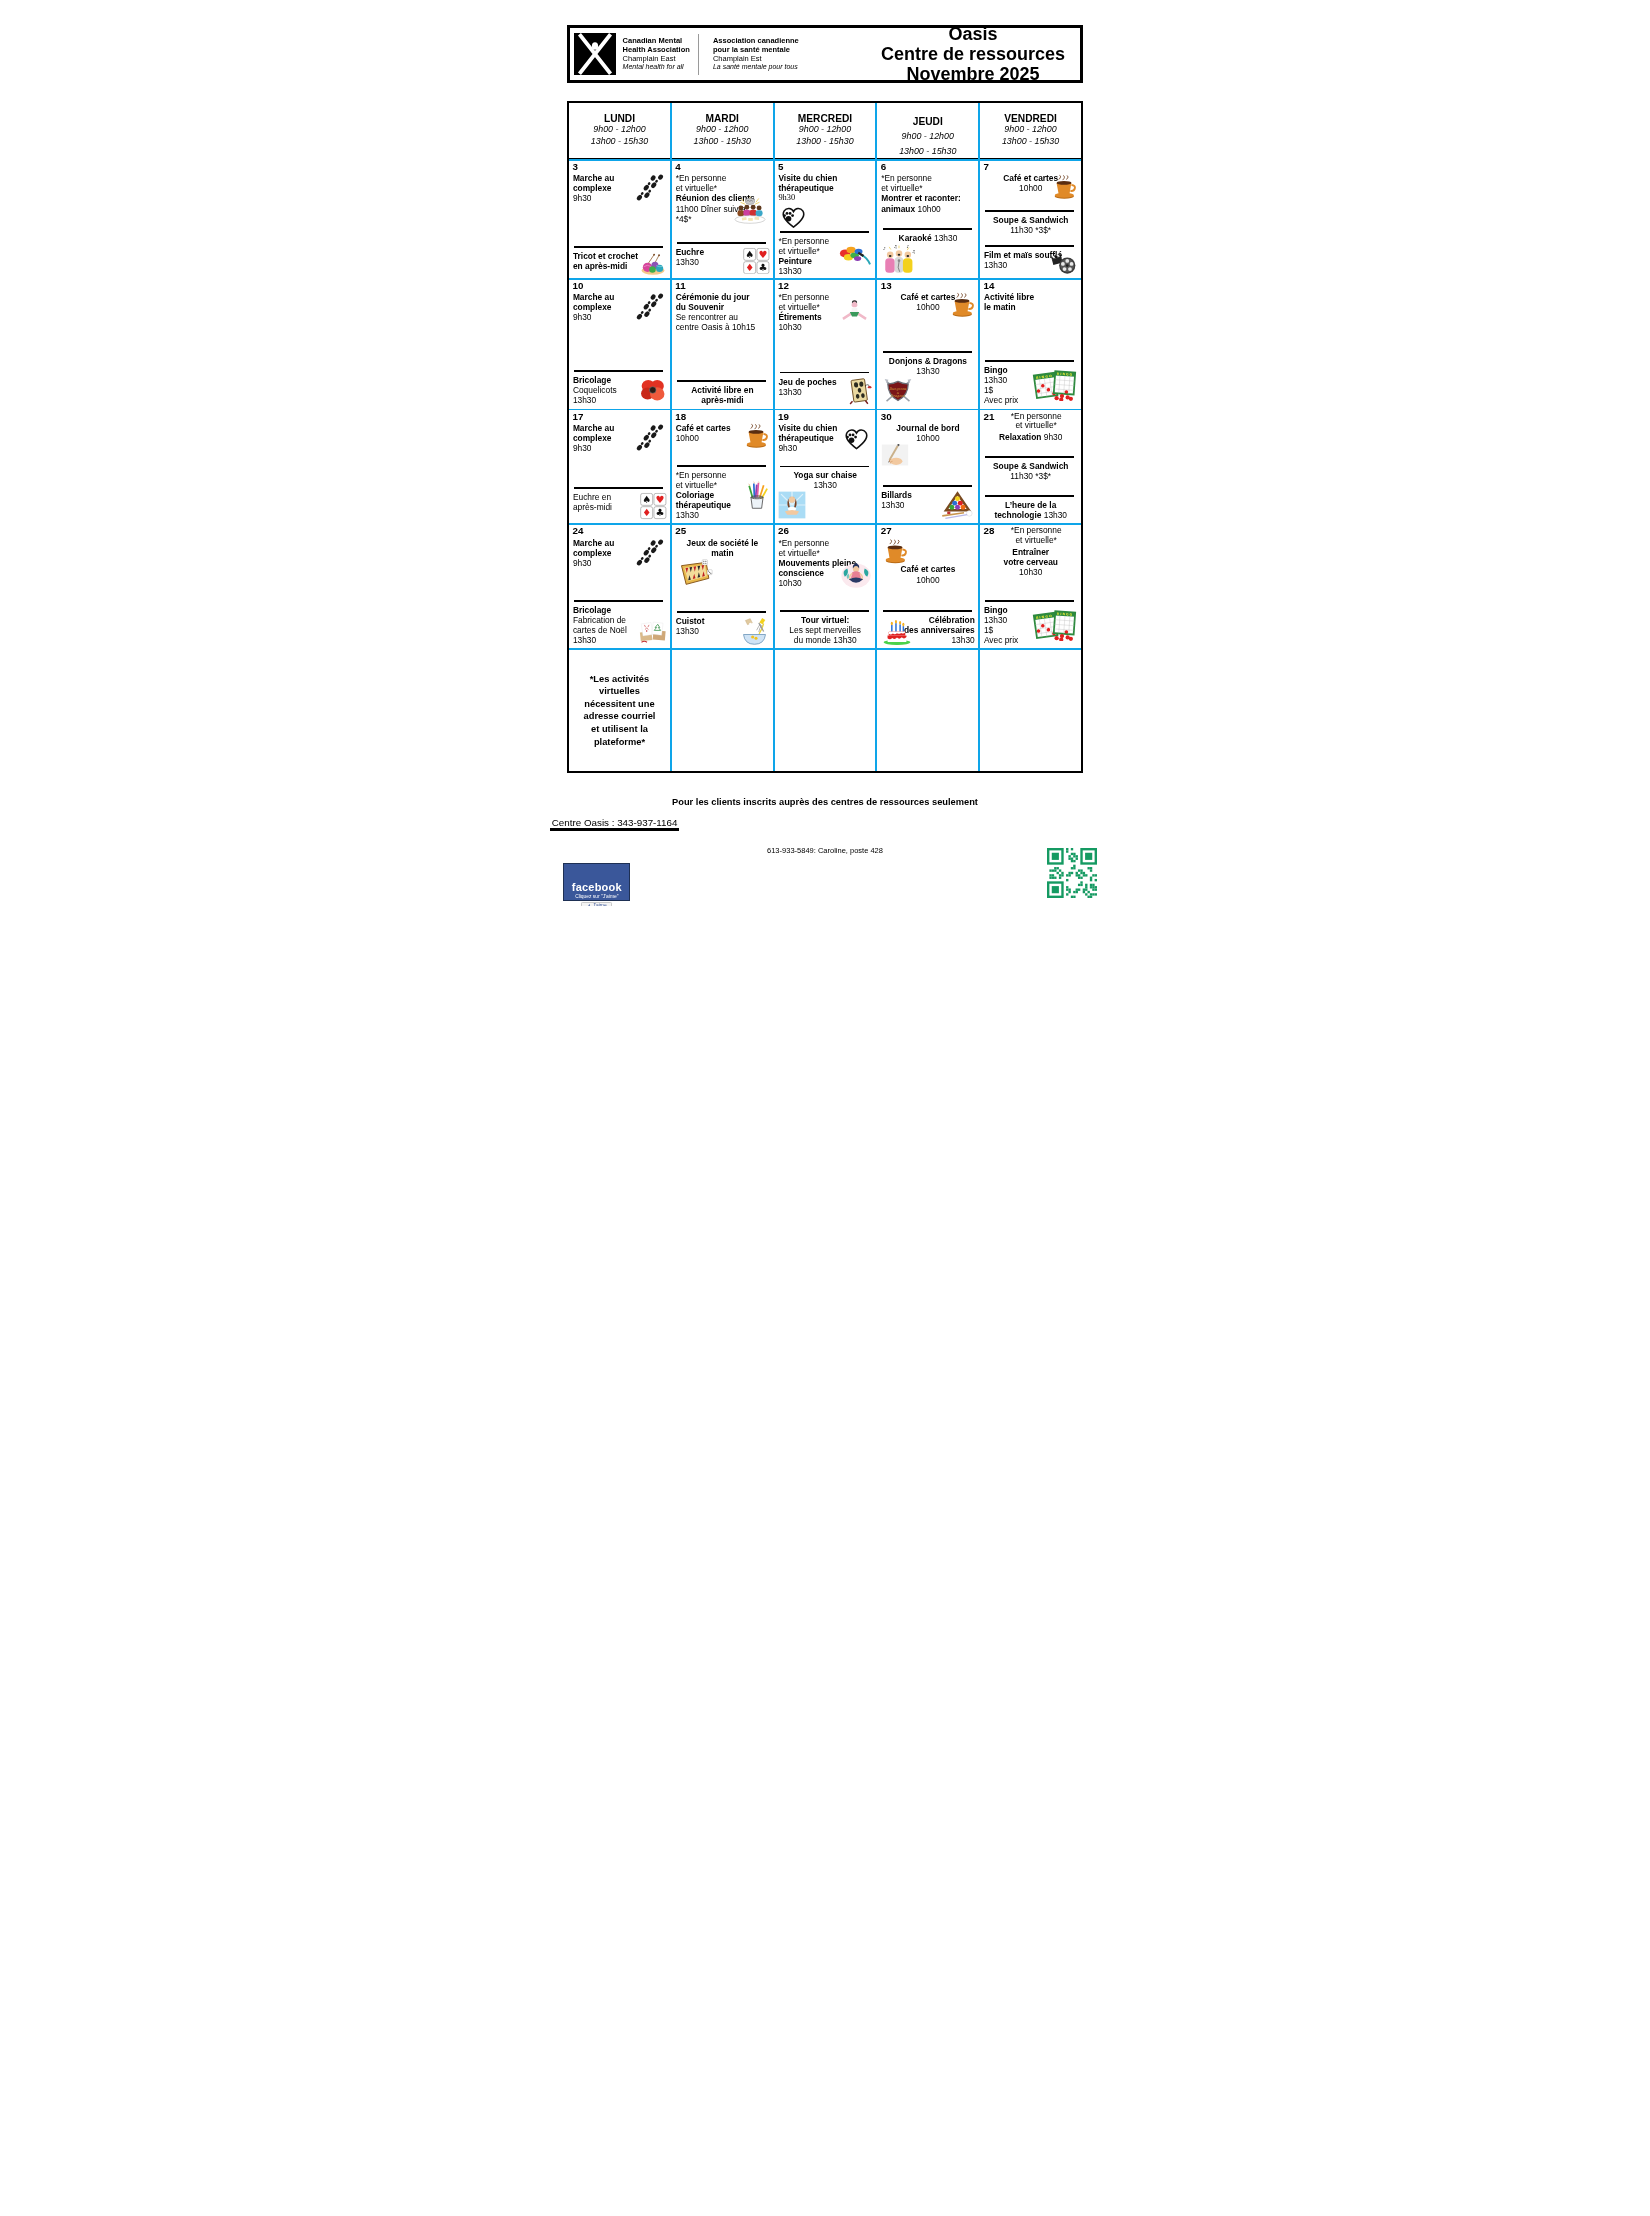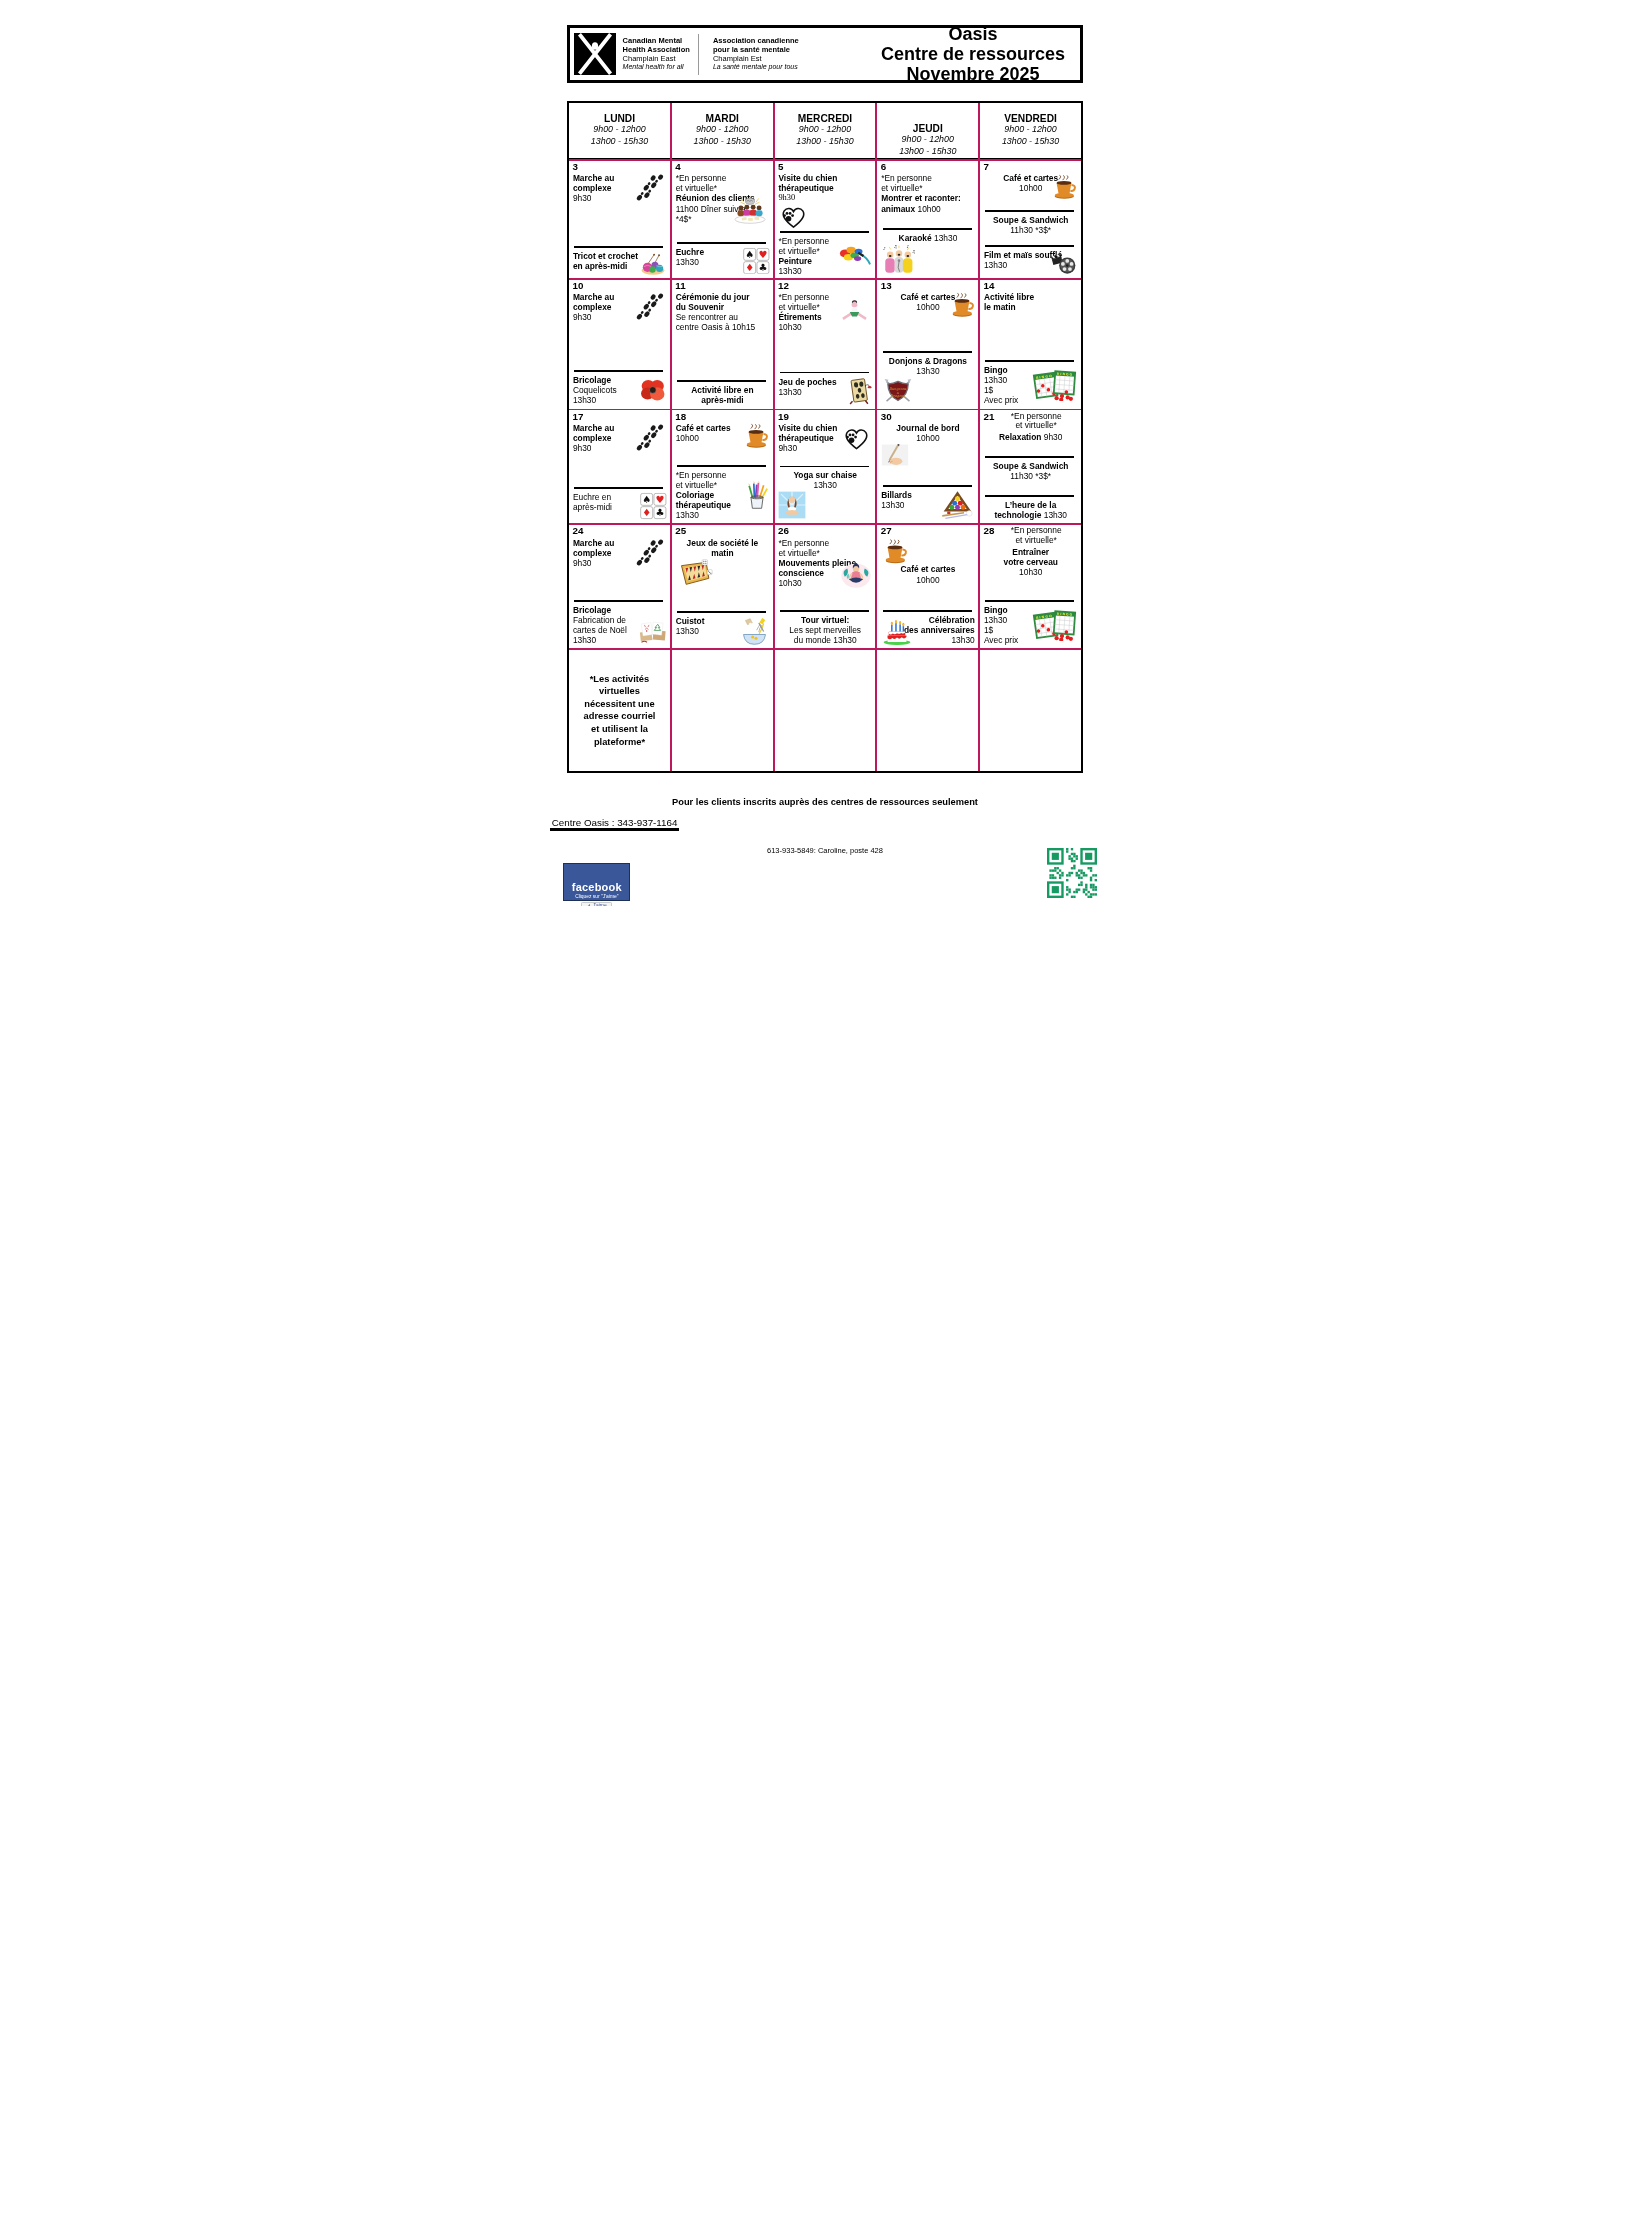--- a/index.html
+++ b/index.html
@@ -11,24 +11,24 @@
   .header-box{position:absolute;left:17px;top:25px;width:516px;height:58px;border:3.5px solid #000;display:flex;align-items:center;padding:2.7px 4.4px;background:#fff}
   .logo{width:42px;height:42px;flex:0 0 auto}
   .org{margin-left:6.2px;line-height:1.22;white-space:nowrap}
   .org .b{font-weight:bold;font-size:7.5px}
   .org .r{font-size:7.5px}
   .org .i{font-style:italic;font-size:7px}
   .vsep{width:0.9px;height:41px;background:#9a9a9a;margin:0 8px;flex:0 0 auto}
   .cal-title{margin-left:auto;margin-right:10.6px;text-align:center;font-weight:bold;font-size:18px;line-height:1.12}
 
   
-  .calendar{position:absolute;left:17px;top:101px;width:516px;border:2.2px solid #000;background:#be185d;display:grid;grid-template-columns:repeat(5,1fr);grid-template-rows:56px 117px 129px 113px 123px 121px;gap:1.8px}
+  .calendar{position:absolute;left:17px;top:101px;width:516px;border:2.2px solid #000;background:#0ea5e9;display:grid;grid-template-columns:repeat(5,1fr);grid-template-rows:56px 117px 129px 113px 123px 121px;gap:1.8px}
   .cell{background:#fff;position:relative;overflow:hidden}
   .wh-cell{display:flex;flex-direction:column;align-items:center;justify-content:center;text-align:center;border-bottom:1.8px solid #000}
-  .wh-cell.top{justify-content:space-between;padding-top:20px}
+  .wh-cell.top{justify-content:space-between;padding-top:13px}
   .wh-day{font-weight:bold;font-size:10.2px}
   .wh-hours{font-style:italic;font-size:8.9px;line-height:1.3}
   .day-cell{padding:1.3px 3.1px 2.2px 3.5px;display:flex;flex-direction:column}
   .date-row{display:flex;align-items:flex-start}
   .date-num{font-weight:bold;font-size:9.8px;line-height:1.05}
   .date-note{flex:1;text-align:center;font-size:8.4px;line-height:1.15}
   .sec{position:relative;font-size:8.4px;line-height:1.2;margin:0.9px 0;padding:0 0.4px}
   .sec.center{text-align:center}
   .sec.right{text-align:right}
   .ln.b{font-weight:bold}

